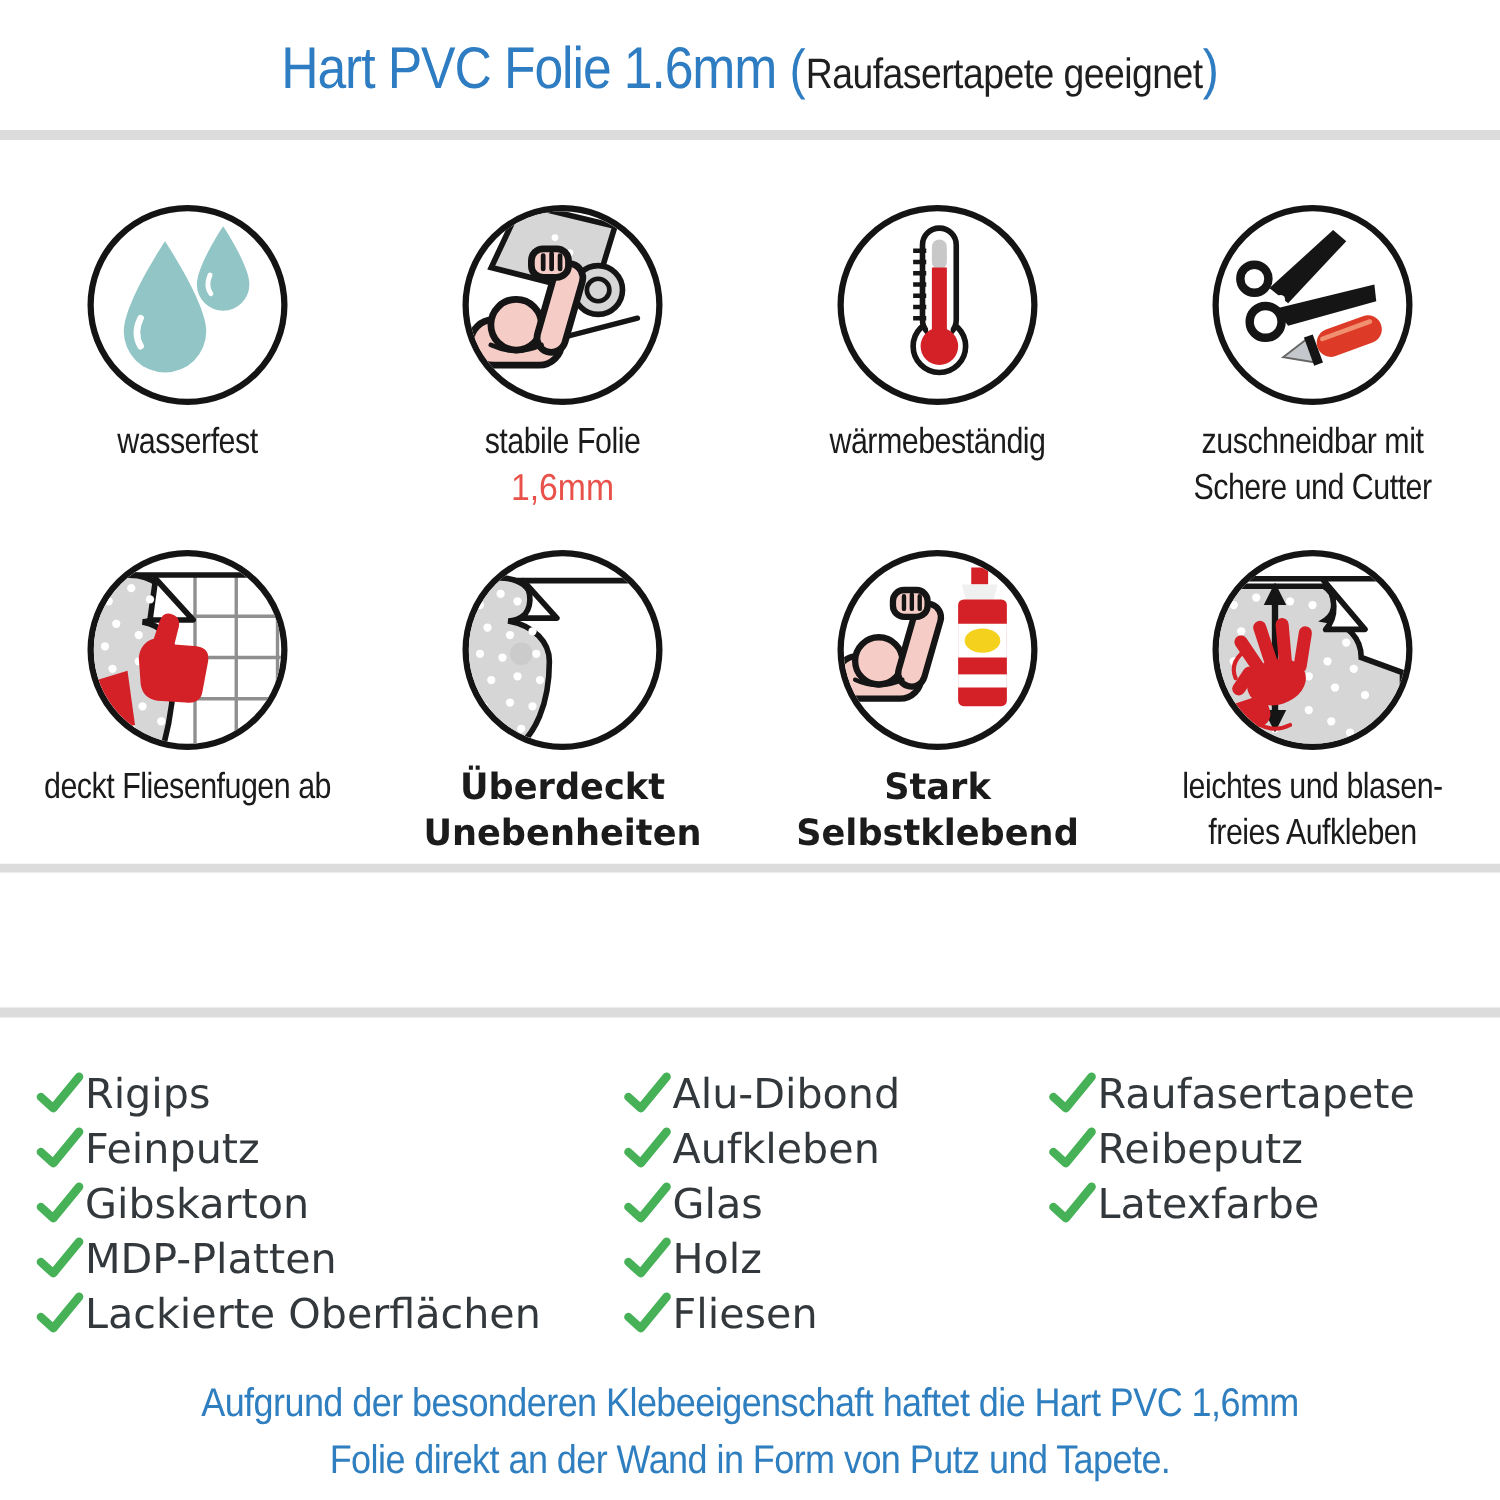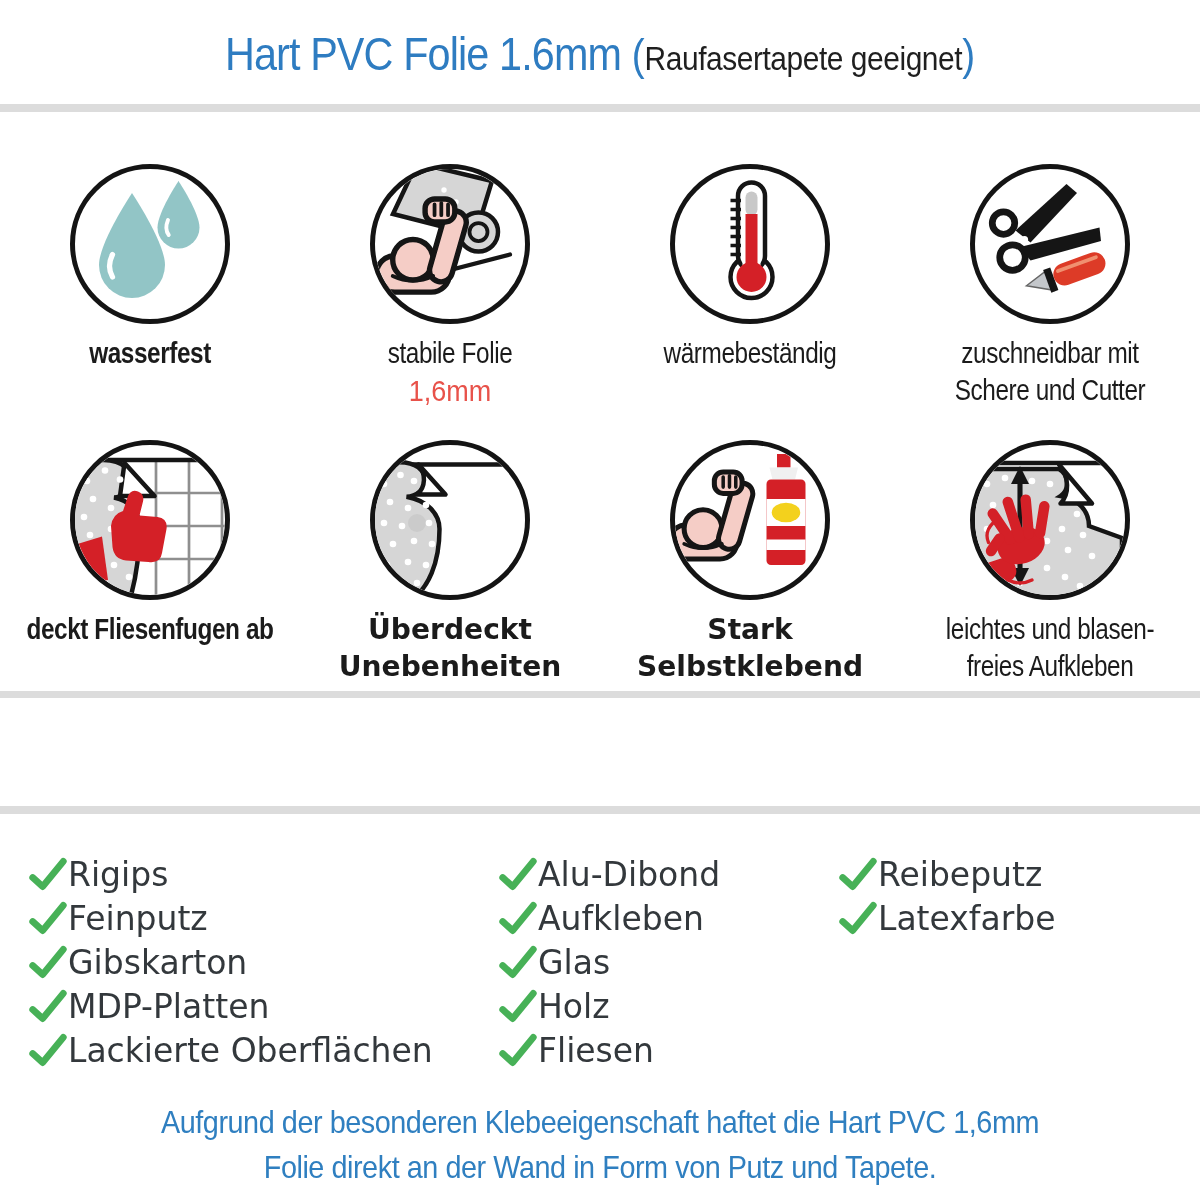--- a/index.html
+++ b/index.html
@@ -15,21 +15,21 @@
               transform:scaleX(0.88);transform-origin:50% 0;}
   .t-main{font-size:47px;color:var(--title-blue);letter-spacing:-1px;}
   .t-paren{font-size:44px;color:var(--title-blue);}
   .t-sub{font-size:34px;color:#1f1f1f;letter-spacing:-0.5px;}
   
   .bar{position:absolute;left:0;width:1200px;background:var(--bar-gray);}
   .bar1{top:104px;height:8px;} .bar2{top:691px;height:7px;} .bar3{top:806px;height:8px;}
   
   .fcell{position:absolute;width:300px;text-align:center;}
   .row1{top:148px;} .row2{top:424px;}
-  .c1{left:0;font-weight:bold;} .c2{left:300px;} .c3{left:600px;} .c4{left:900px;}
+  .c1{left:0;} .c2{left:300px;} .c3{left:600px;} .c4{left:900px;}
   .ic{width:150px;height:150px;border:5px solid #141414;border-radius:50%;margin:16px auto 0;
       background:#fff;overflow:hidden;position:relative;}
   .ic svg{position:absolute;left:0;top:0;width:150px;height:150px;}
   .cap{margin-top:11px;font-size:29px;line-height:1.27;color:#1b1b1b;letter-spacing:-0.5px;
        transform:scaleX(0.84);transform-origin:50% 0;}
   .cap.bold-cap{font-family:"DejaVu Sans","Liberation Sans",sans-serif;font-weight:600;
        font-size:29px;letter-spacing:0;transform:scaleX(0.97);}
   .size-red{margin-top:2px;font-size:30px;color:var(--size-red);letter-spacing:0;
        transform:scaleX(0.9);transform-origin:50% 0;}
   
@@ -376,20 +376,26 @@
           <path class="tick" d="M5,24 L16,34 L39,6"></path>
         </svg>
         <span>Fliesen</span>
       </div>
   </div>
   <div class="col colC">
     <div class="chk-item">
         <svg viewBox="0 0 44 40">
           <path class="tick" d="M5,24 L16,34 L39,6"></path>
         </svg>
+        <span>Raufasertapete</span>
+      </div>
+    <div class="chk-item">
+        <svg viewBox="0 0 44 40">
+          <path class="tick" d="M5,24 L16,34 L39,6"></path>
+        </svg>
         <span>Reibeputz</span>
       </div>
     <div class="chk-item">
         <svg viewBox="0 0 44 40">
           <path class="tick" d="M5,24 L16,34 L39,6"></path>
         </svg>
         <span>Latexfarbe</span>
       </div>
   </div>
 

